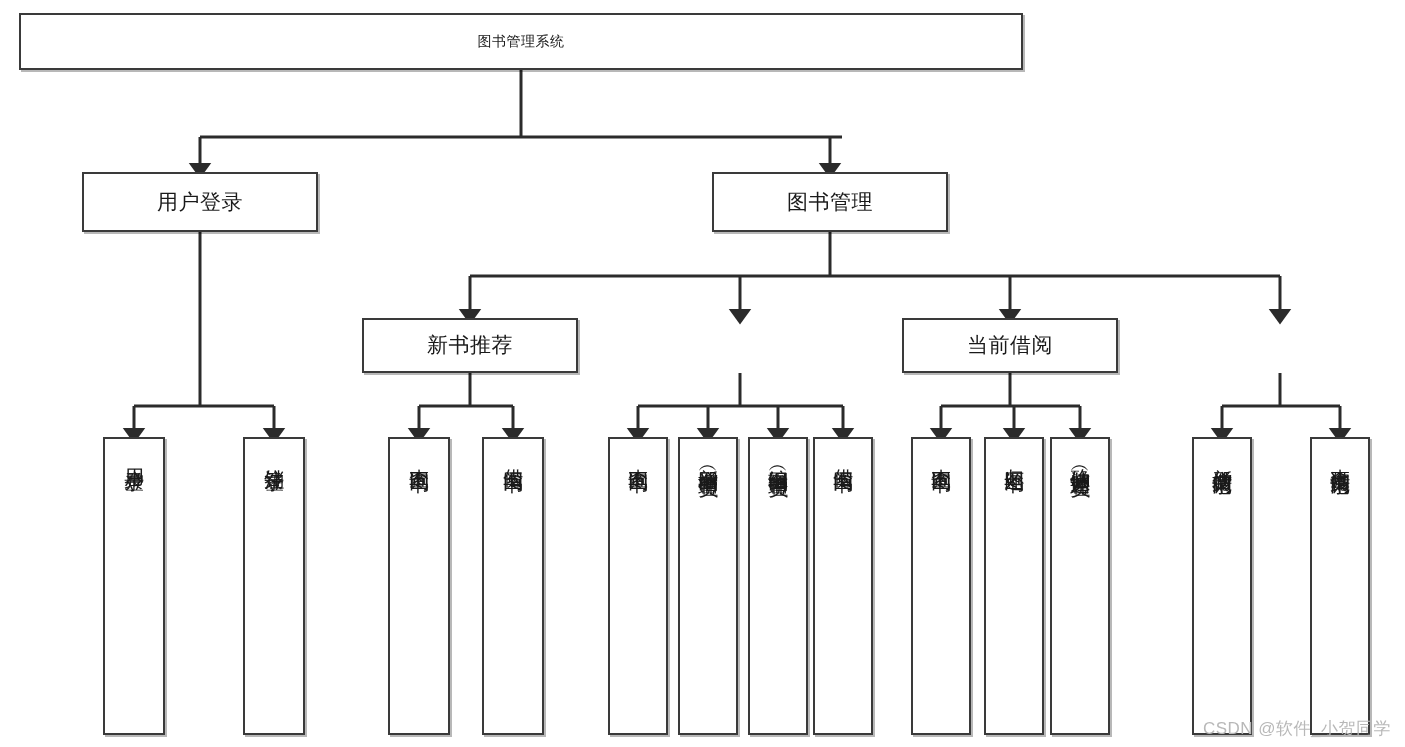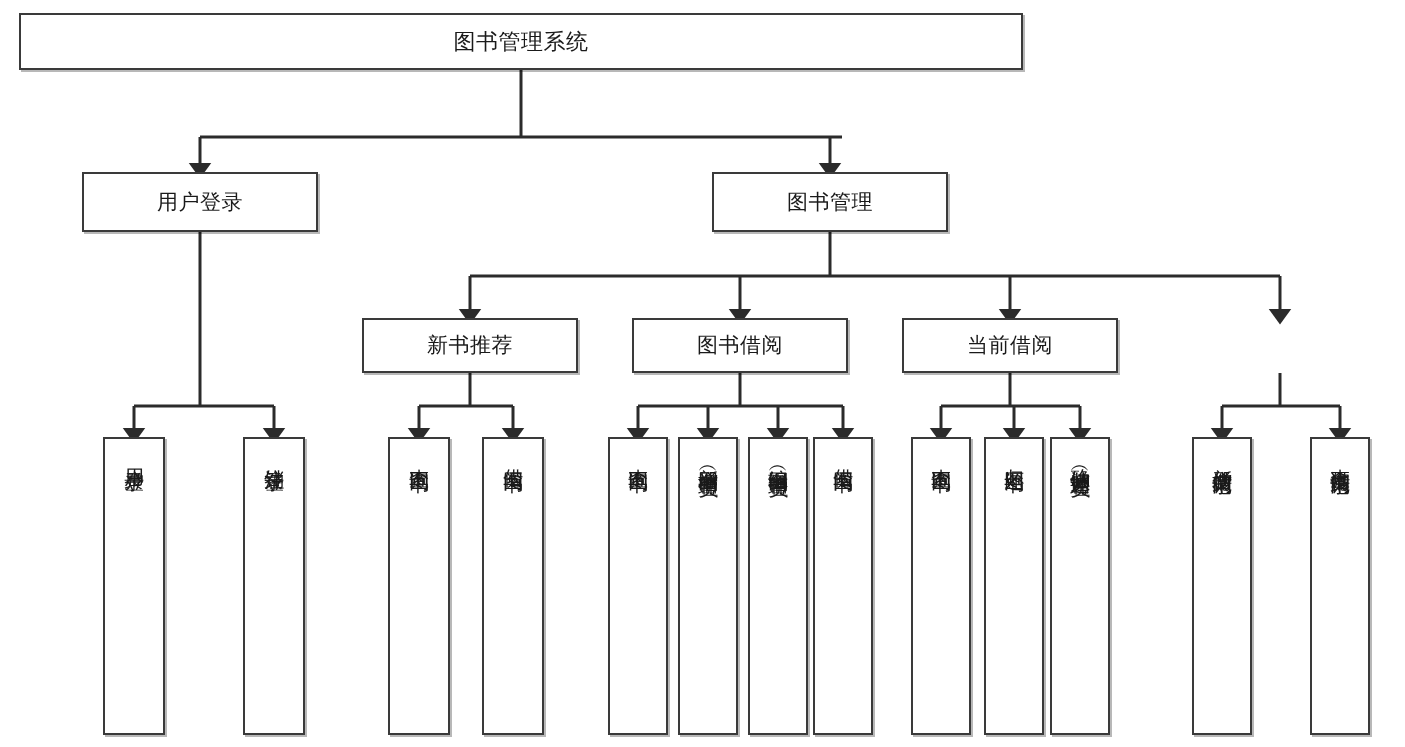--- a/index.html
+++ b/index.html
@@ -38,21 +38,21 @@
     justify-content: center;
     text-align: center;
   }
   .node .label {
     font-size: 21px;
     line-height: 1.18;
     letter-spacing: 0.5px;
     color: #1a1a1a;
     white-space: nowrap;
   }
-  .node.root .label { font-size: 22px; }
+  .node.root .label { font-size: 14px; }
   .node.leaf {
     align-items: flex-start;
     justify-content: center;
     padding-top: 14px;
   }
   .node.leaf .label {
     writing-mode: vertical-rl;
     text-orientation: upright;
     font-size: 20px;
     line-height: 1.18;
@@ -132,23 +132,20 @@
   <div class="node" style="left: 82px; top: 172px; width: 236px; height: 60px;">
     <span class="label">用户登录</span>
   </div>
   <div class="node" style="left: 712px; top: 172px; width: 236px; height: 60px;">
     <span class="label">图书管理</span>
   </div>
 
   <div class="node" style="left: 362px; top: 318px; width: 216px; height: 55px;">
     <span class="label">新书推荐</span>
   </div>
-  <div class="node" style="left: 632px; top: 318px; width: 216px; height: 55px;">
-    <span class="label">图书借阅</span>
-  </div>
   <div class="node" style="left: 902px; top: 318px; width: 216px; height: 55px; text-align: center;">
     <span class="label">当前借阅</span>
   </div>
 
   <div class="node leaf" style="left: 103px; top: 437px; width: 62px; height: 298px;">
     <span class="label">用户登录</span>
   </div>
   <div class="node leaf" style="left: 243px; top: 437px; width: 62px; height: 298px;">
     <span class="label">注销登录</span>
   </div>
@@ -179,13 +176,14 @@
   <div class="node leaf" style="left: 1050px; top: 437px; width: 60px; height: 298px;">
     <span class="label">确认归还（管理员）</span>
   </div>
   <div class="node leaf" style="left: 1192px; top: 437px; width: 60px; height: 298px;">
     <span class="label">新增借阅记录</span>
   </div>
   <div class="node leaf" style="left: 1310px; top: 437px; width: 60px; height: 298px;">
     <span class="label">查询借阅记录</span>
   </div>
 
+  <div id="watermark">CSDN @软件_小贺同学</div>
 </div>
 
 </body></html>

